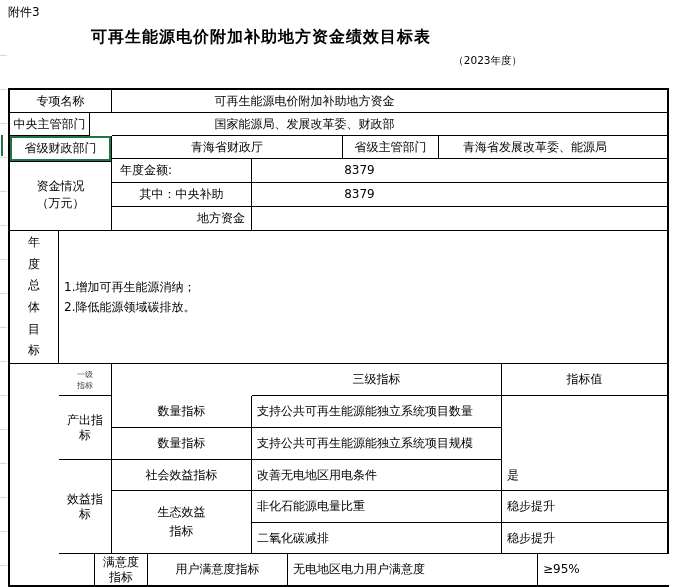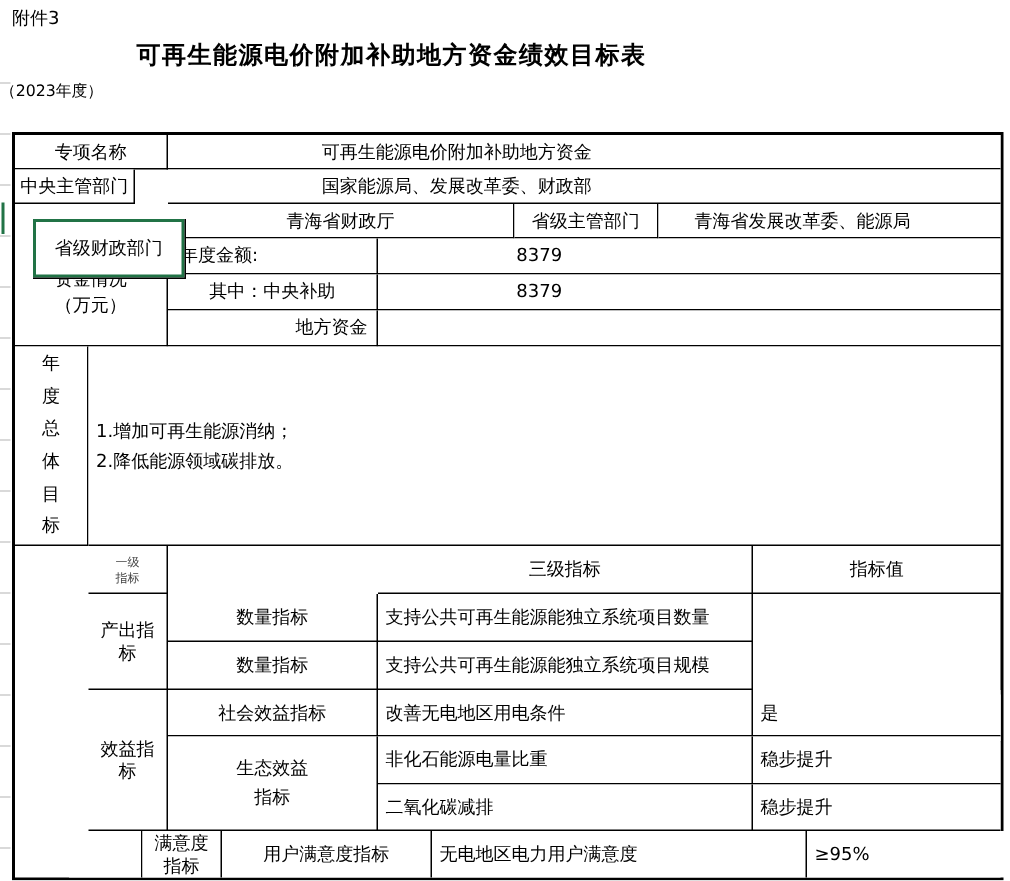--- a/index.html
+++ b/index.html
@@ -2,21 +2,21 @@
 <html><head>
 <meta charset="utf-8">
 <style>
   html,body{margin:0;padding:0;background:#fff;}
   #screen{
     position:relative;width:673px;height:587px;background:#ffffff;overflow:hidden;
     font-family:"DejaVu Sans","Liberation Sans",sans-serif;color:#000;
   }
   .attach{position:absolute;left:8px;top:4px;font-size:12px;}
   .title{position:absolute;left:0;top:27px;width:522px;text-align:center;font-size:16px;font-weight:bold;letter-spacing:1px;}
-  .subtitle{position:absolute;left:0;top:54px;width:522px;text-align:left;font-size:10.5px;}
+  .subtitle{position:absolute;left:0;top:54px;width:522px;text-align:right;font-size:10.5px;}
   
   .margin-grid{position:absolute;left:0;top:22px;width:7px;height:561px;
     background:repeating-linear-gradient(to bottom,#ffffff 0 33px,#d9d9d9 33px 34px);}
   .row-tick{position:absolute;left:1px;top:135px;width:2px;height:21px;background:#217346;}
   #tbl{position:absolute;left:8px;top:88px;width:657px;height:495px;border:2px solid #000;box-sizing:content-box;}
   .cell{position:absolute;box-sizing:border-box;border-right:1px solid #000;border-bottom:1px solid #000;
     display:flex;align-items:center;justify-content:center;font-size:12px;line-height:15px;
     text-align:center;overflow:hidden;background:#fff;}
   .nr{border-right:none;}
   .nb{border-bottom:none;margin-left:36px;}
@@ -45,21 +45,21 @@
   <div class="subtitle">（2023年度）</div>
 
   <div id="tbl">
 
     <div class="cell" style="left:0;top:0;width:102px;height:23px;">专项名称</div>
     <div class="cell nr prv170" style="left:102px;top:0;width:555px;height:23px;">可再生能源电价附加补助地方资金</div>
 
     <div class="cell" style="left:0;top:23px;width:80px;height:23px;">中央主管部门</div>
     <div class="cell nr prv170" style="left:102px;top:23px;width:555px;height:23px;">国家能源局、发展改革委、财政部</div>
 
-    <div class="cell selected" style="left:0;top:56px;width:102px;height:40px;margin-left:12px;">省级财政部门</div>
+    <div class="cell selected" style="left:0;top:46px;width:102px;height:26px;">省级财政部门</div>
     <div class="cell" style="left:102px;top:46px;width:231px;height:23px;">青海省财政厅</div>
     <div class="cell" style="left:333px;top:46px;width:96px;height:23px;">省级主管部门</div>
     <div class="cell nr prv48" style="left:429px;top:46px;width:228px;height:23px;">青海省发展改革委、能源局</div>
 
     <div class="cell pre" style="left:0;top:69px;width:102px;height:72px;line-height:17px;">资金情况
 （万元）</div>
     <div class="cell left" style="left:102px;top:69px;width:140px;height:24px;padding-left:8px;">年度金额:</div>
     <div class="cell nr prv200" style="left:242px;top:69px;width:415px;height:24px;">8379</div>
     <div class="cell" style="left:102px;top:93px;width:140px;height:24px;">其中：中央补助</div>
     <div class="cell nr prv200" style="left:242px;top:93px;width:415px;height:24px;">8379</div>

